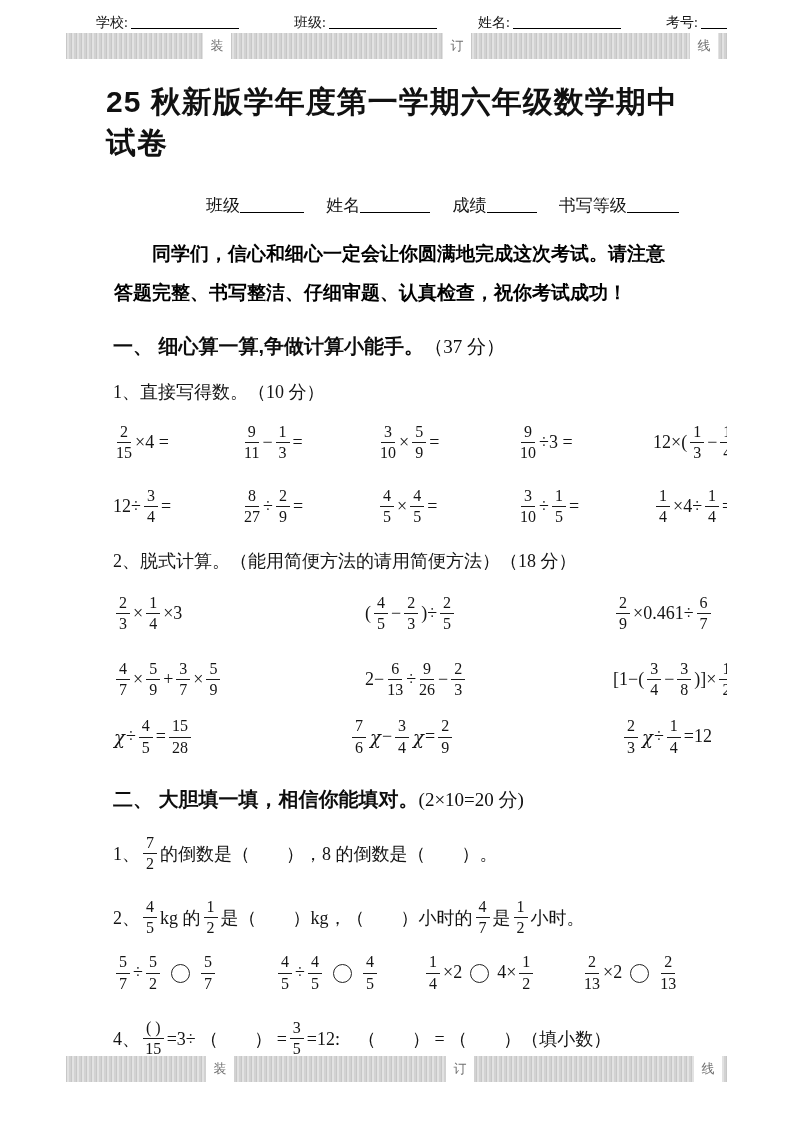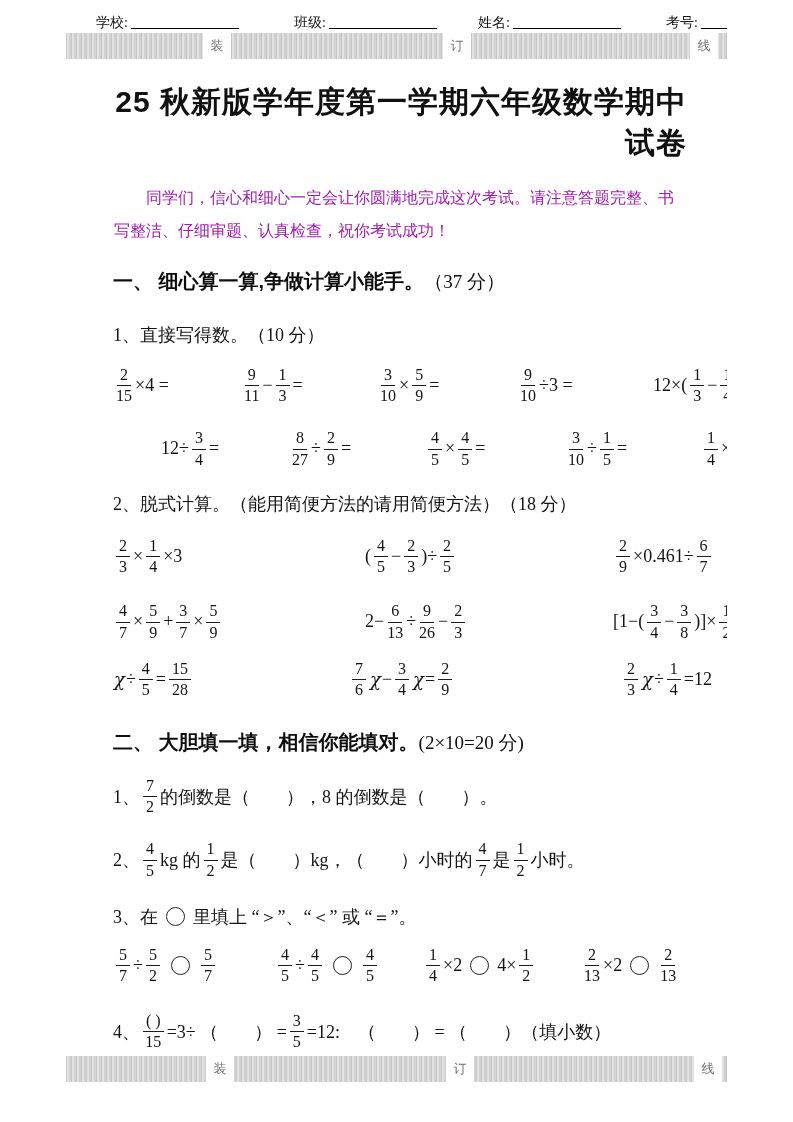--- a/index.html
+++ b/index.html
@@ -23,58 +23,58 @@
   }
   .band.top{ top:33px; }
   .band.bottom{ top:1056px; }
   .mark-box{
     position:absolute; top:0; width:28px; height:26px; background:#fff;
     display:flex; align-items:center; justify-content:center;
     color:#6f6f6f; font-size:13px;
   }
   
   .title{
-    margin:82px 40px 0; text-align:right;
+    margin:82px 40px 0; text-align:left;
     font-family:"Liberation Sans","DejaVu Sans",sans-serif;
     font-weight:700; font-size:30px; letter-spacing:1px; color:#111;
   }
   .info-line{ margin:30px 0 0 140px; font-size:17px; }
   .info-line .fld{ margin-right:18px; white-space:nowrap; }
   .info-line .blank{ display:inline-block; height:15px; border-bottom:1px solid #000; vertical-align:-2px; }
   .notice{
     margin:18px 48px 0 48px; text-indent:2em;
-    font-size:16px; line-height:2.05; color:#a21caf;
+    font-size:19px; line-height:2.05; color:#000000;font-weight:bold;
   }
   
   .content{ padding:0 47px; }
   .sec-head{
     margin-top:20px;
     font-family:"Liberation Sans","DejaVu Sans",sans-serif;
     font-weight:700; font-size:20px; color:#0d0d0d;
   }
   .sec-head .pts{ font-family:"Liberation Serif","DejaVu Serif",serif; font-weight:400; font-size:19px; }
-  .q-label{ margin-top:28px; font-size:18px; }
+  .q-label{ margin-top:20px; font-size:18px; }
   
   .m{ font-size:18px; white-space:nowrap; }
   .m > span{ vertical-align:middle; }
   .fr{
     display:inline-flex; flex-direction:column; align-items:center;
     line-height:1.02; margin:0 3px; font-size:16px; vertical-align:middle; text-align:center;
   }
   .fr .fn{ border-bottom:1.4px solid #1b1b1b; padding:0 3px 2px; }
   .fr .fd{ padding-top:2px; }
   .cir{
     display:inline-block; width:19px; height:19px;
     border:1.3px solid #222; border-radius:50%;
     vertical-align:middle; margin:0 8px;
   }
   .chi{ font-style:italic; font-family:"DejaVu Serif",serif; padding:0 1px; }
   
   .calc-row{ display:grid; grid-template-columns:128px 136px 140px 136px auto; margin-top:20px; align-items:center; }
-  .calc-row.second{ margin-top:26px;margin-left:48px; }
+  .calc-row.second{ margin-top:26px; }
   .tuo-row{ display:grid; grid-template-columns:252px 248px auto; margin-top:22px; align-items:center; }
   .eq-row{ display:grid; grid-template-columns:236px 272px auto; margin-top:20px; align-items:center; }
   .cmp-row{ display:grid; grid-template-columns:162px 148px 158px auto; margin-top:18px; align-items:center; }
   .fill-line{ margin-top:22px; font-size:18px; }
 </style>
 </head>
 <body>
 
 <div class="page">
 
@@ -86,20 +86,26 @@
   </div>
 
   <div class="band top">
     <span class="mark-box" style="left:137px">装</span>
     <span class="mark-box" style="left:377px">订</span>
     <span class="mark-box" style="left:624px">线</span>
   </div>
 
   <div class="title">25 秋新版学年度第一学期六年级数学期中试卷</div>
 
+  <div class="info-line">
+    <span class="fld"><span>班级</span><span class="blank" style="width:64px"></span></span>
+    <span class="fld"><span>姓名</span><span class="blank" style="width:70px"></span></span>
+    <span class="fld"><span>成绩</span><span class="blank" style="width:50px"></span></span>
+    <span class="fld"><span>书写等级</span><span class="blank" style="width:52px"></span></span>
+  </div>
 
   <p class="notice">同学们，信心和细心一定会让你圆满地完成这次考试。请注意答题完整、书写整洁、仔细审题、认真检查，祝你考试成功！</p>
 
   <div class="content">
 
     <div class="sec-head">
       <span>一、 细心算一算,争做计算小能手。</span><span class="pts">（37 分）</span>
     </div>
 
     <div class="q-label">1、直接写得数。（10 分）</div>
@@ -273,21 +279,20 @@
         </span><span>kg 的</span><span class="fr">
           <span class="fn">1</span>
           <span class="fd">2</span>
         </span><span>是（　　）kg，（　　）小时的</span><span class="fr">
           <span class="fn">4</span>
           <span class="fd">7</span>
         </span><span>是</span><span class="fr">
           <span class="fn">1</span>
           <span class="fd">2</span>
         </span><span>小时。</span></div>
-    <div class="fill-line m" style="margin-top:26px"><span>3、在</span><span class="cir"></span><span>里填上 “＞”、“＜” 或 “＝”。</span></div>
     <div class="cmp-row">
       <span class="m"><span class="fr">
             <span class="fn">5</span>
             <span class="fd">7</span>
           </span><span>÷</span><span class="fr">
             <span class="fn">5</span>
             <span class="fd">2</span>
           </span><span class="cir"></span><span class="fr">
             <span class="fn">5</span>
             <span class="fd">7</span>

